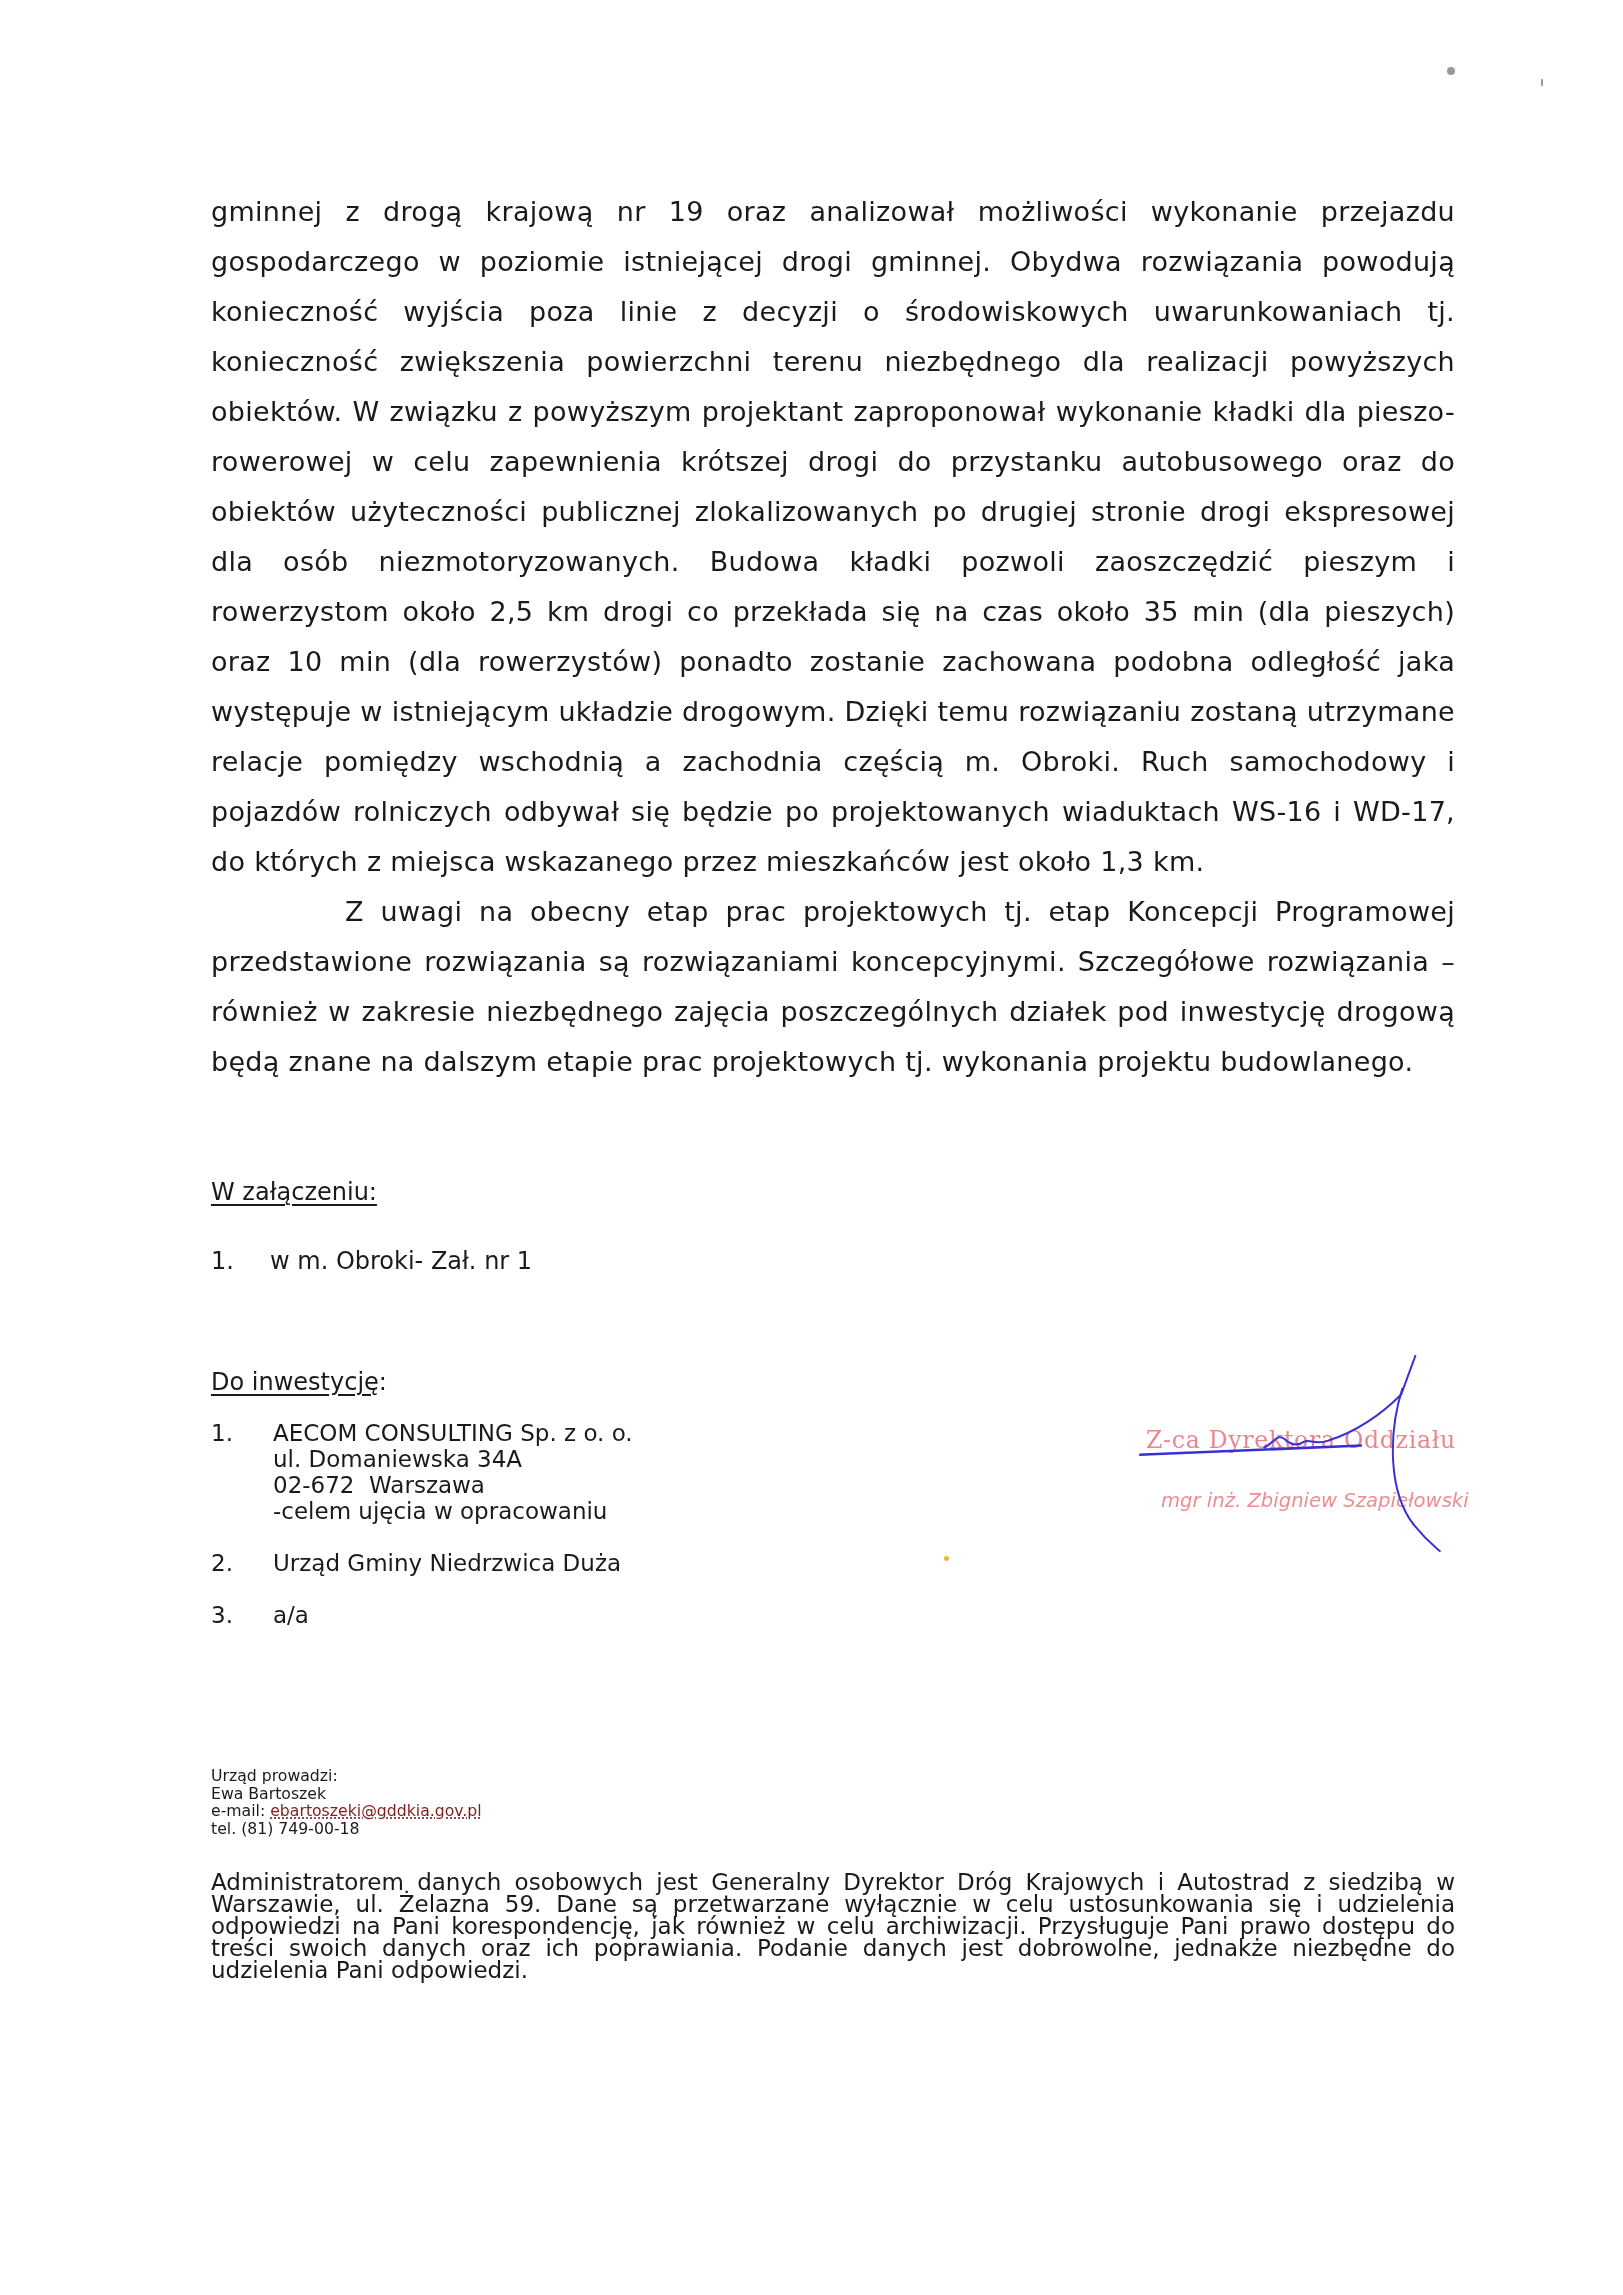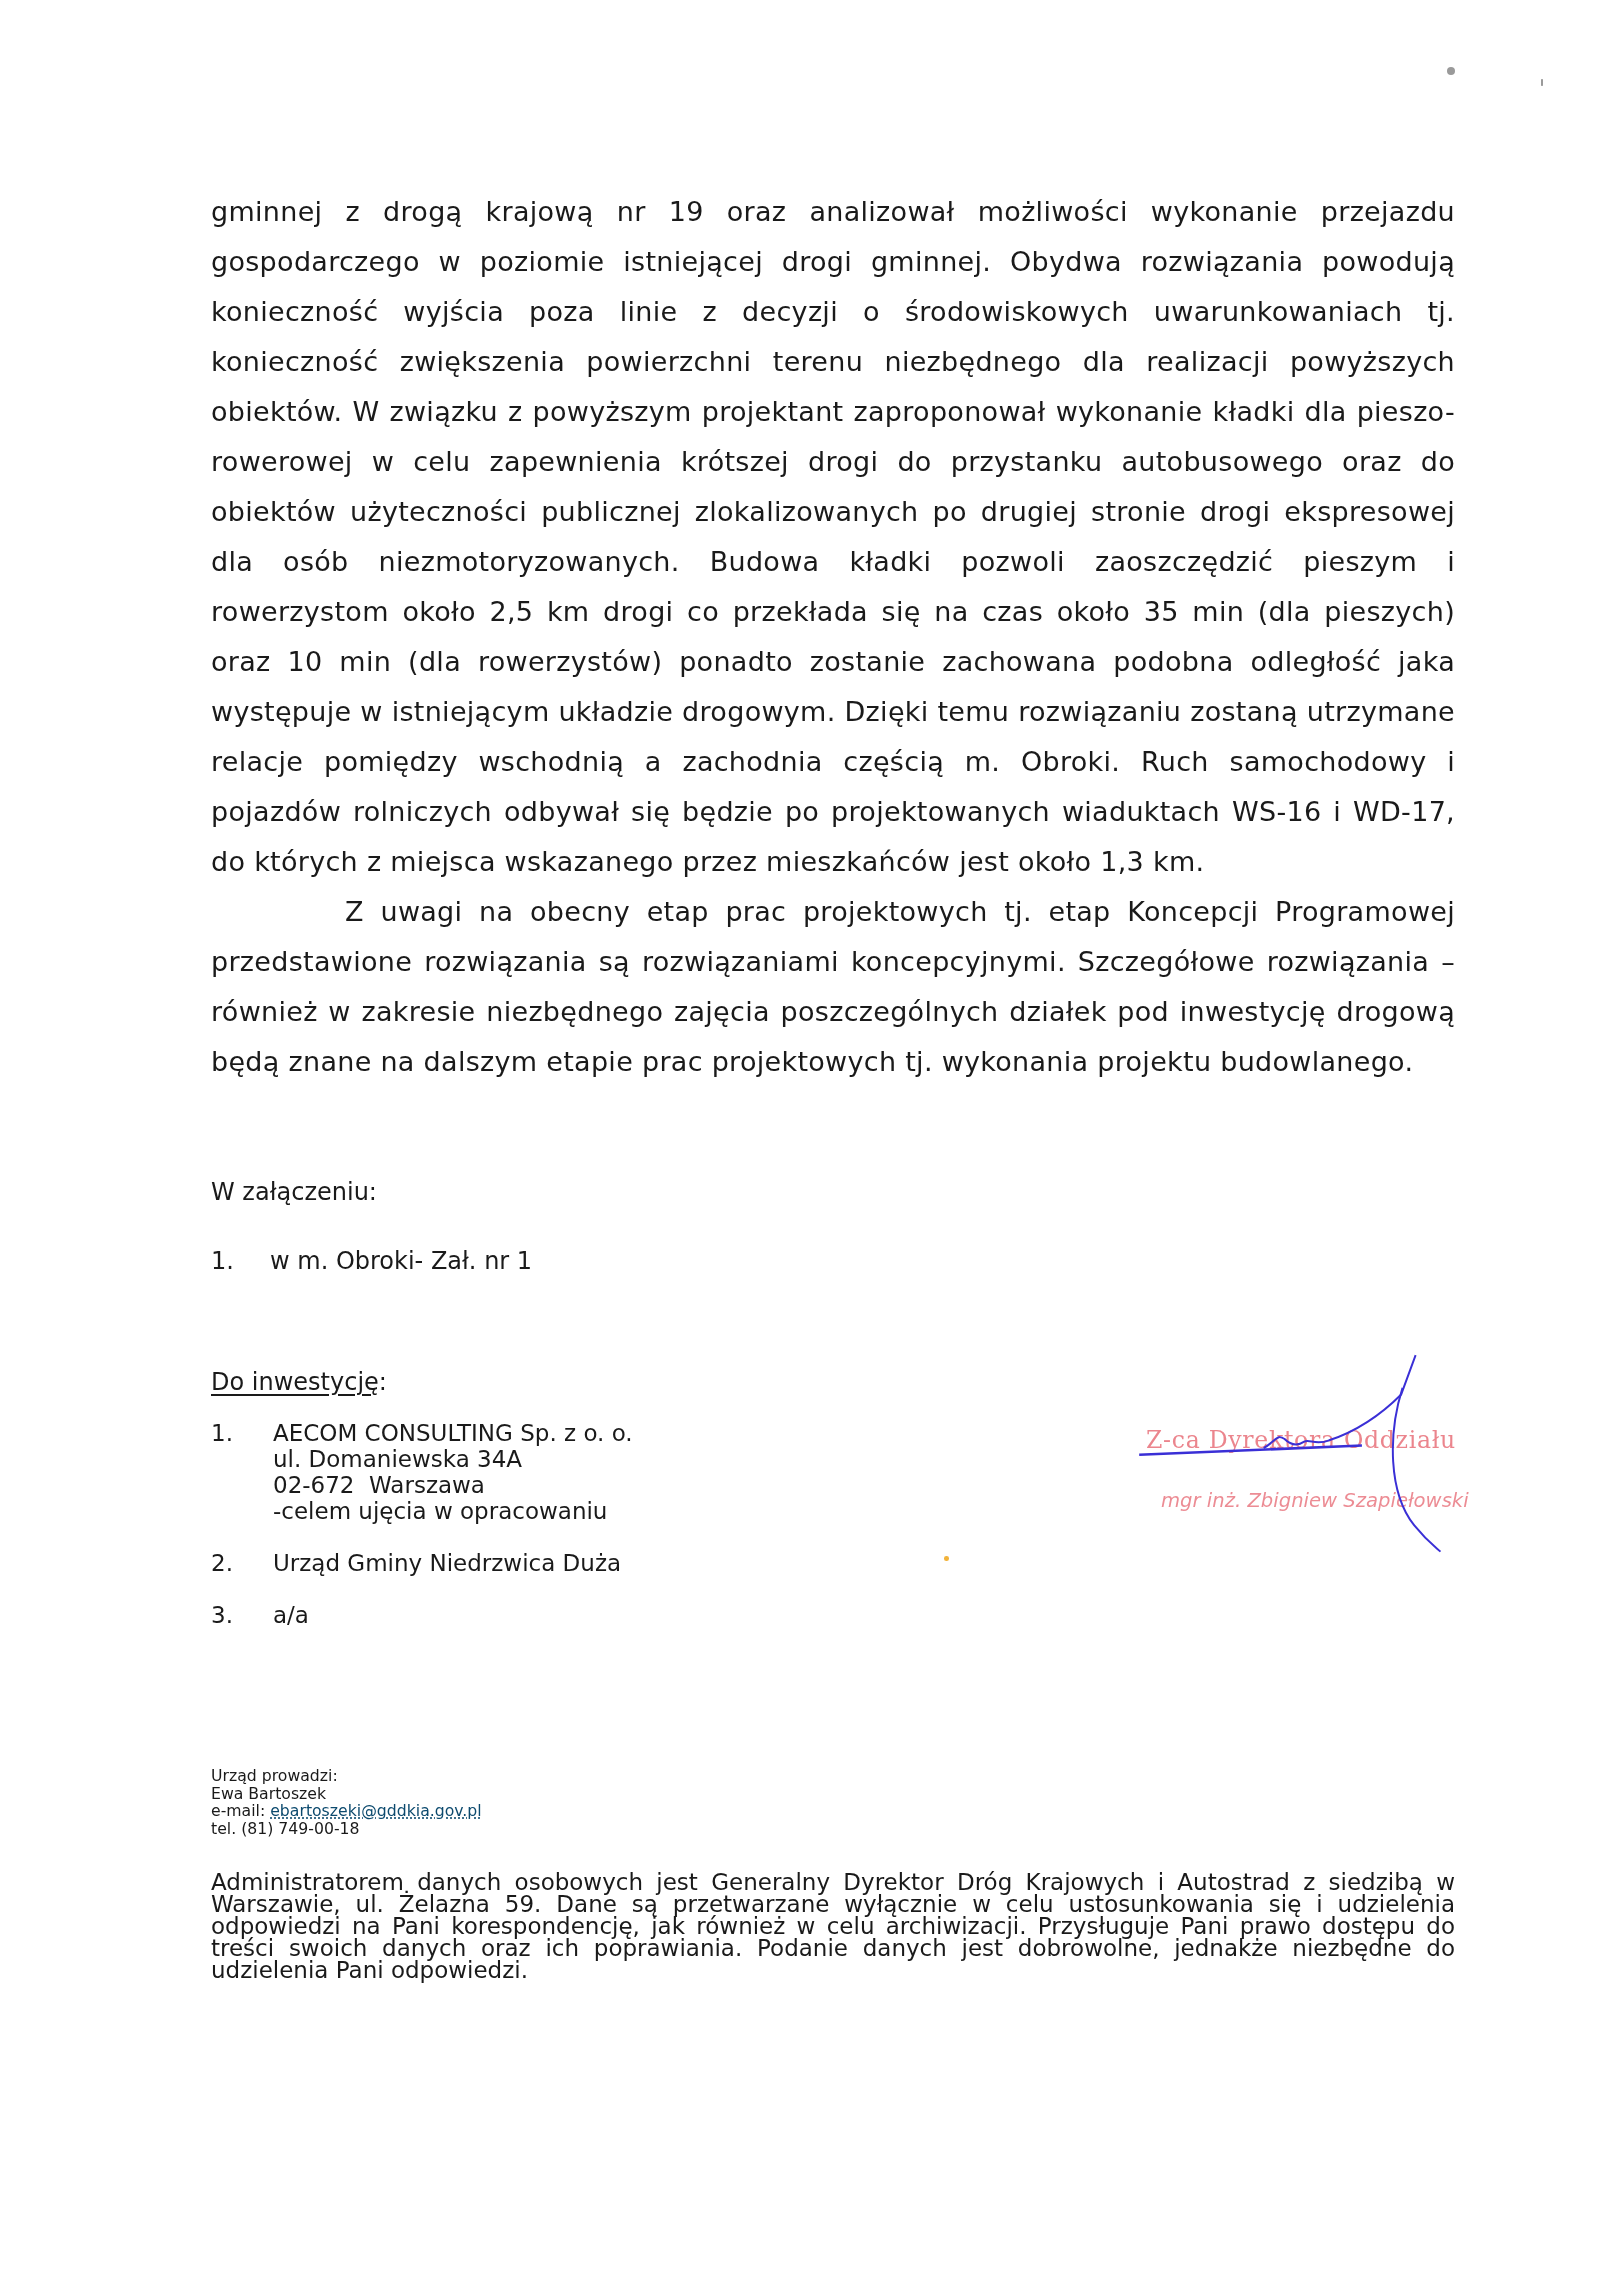--- a/index.html
+++ b/index.html
@@ -7,21 +7,21 @@
          font-family: "DejaVu Sans", sans-serif; color: #1a1a1a; }
   .page { position: absolute; left: 0; top: 0; width: 1299px; height: 2295px; background: #fff; }
 
   .body-text { position: absolute; left: 211px; top: 187px; width: 1244px;
                font-size: 27px; line-height: 50px; text-align: justify;
                letter-spacing: 0.3px; }
   .body-text p { margin: 0; }
   .body-text p.indent { text-indent: 134px; }
   .body-text p + p { margin-top: 0; }
 
-  .section-heading { position: absolute; left: 211px; font-size: 24px; 
+  .section-heading { position: absolute; left: 211px; font-size: 24px; text-decoration: underline;
                      text-underline-offset: 3.9px; }
   .list { position: absolute; left: 211px; font-size: 24px; line-height: 34px; }
   .list-item { display: flex; }
   .list-num { width: 59px; flex: 0 0 59px; }
   .list-lines div { white-space: pre; }
 
   .attach-heading { top: 1178px; }
   .attach-list { top: 1244px; }
   .cc-heading { top: 1368px; }
   .cc-list { top: 1420px; line-height: 26px; font-size: 23px; }
@@ -33,21 +33,21 @@
                  font-size: 23.6px; color: #e8707a; letter-spacing: 0.7px; opacity: 0.85; white-space: nowrap; }
   .stamp-name { position: absolute; left: 33px; top: 147px; font-family: "DejaVu Sans", sans-serif;
                 font-style: italic; font-size: 19.6px; color: #e8707a; opacity: 0.8; white-space: nowrap; margin-left: 15px; }
   .stamp svg { position: absolute; left: 0; top: 0; }
 
   .orange-dot { position: absolute; left: 944px; top: 1556px; width: 4.6px; height: 4.6px;
                 border-radius: 50%; background: #f2b33a; }
   .speck { position: absolute; background: #9a9a9a; border-radius: 50%; }
 
   .contact { position: absolute; left: 211px; top: 1767px; font-size: 15.7px; line-height: 17.7px; }
-  .contact a { color: #0c4a6e; text-decoration: underline; text-decoration-style: dotted; }
+  .contact a { color: #7f1d1d; text-decoration: underline; text-decoration-style: dotted; }
 
   .privacy { position: absolute; left: 211px; top: 1871px; width: 1244px; font-size: 23px;
              line-height: 22px; text-align: justify; }
 </style>
 </head>
 <body>
 
 <div class="page">
 
   <div class="speck" style="left:1447px;top:67px;width:7.9px;height:7.9px;"></div>

